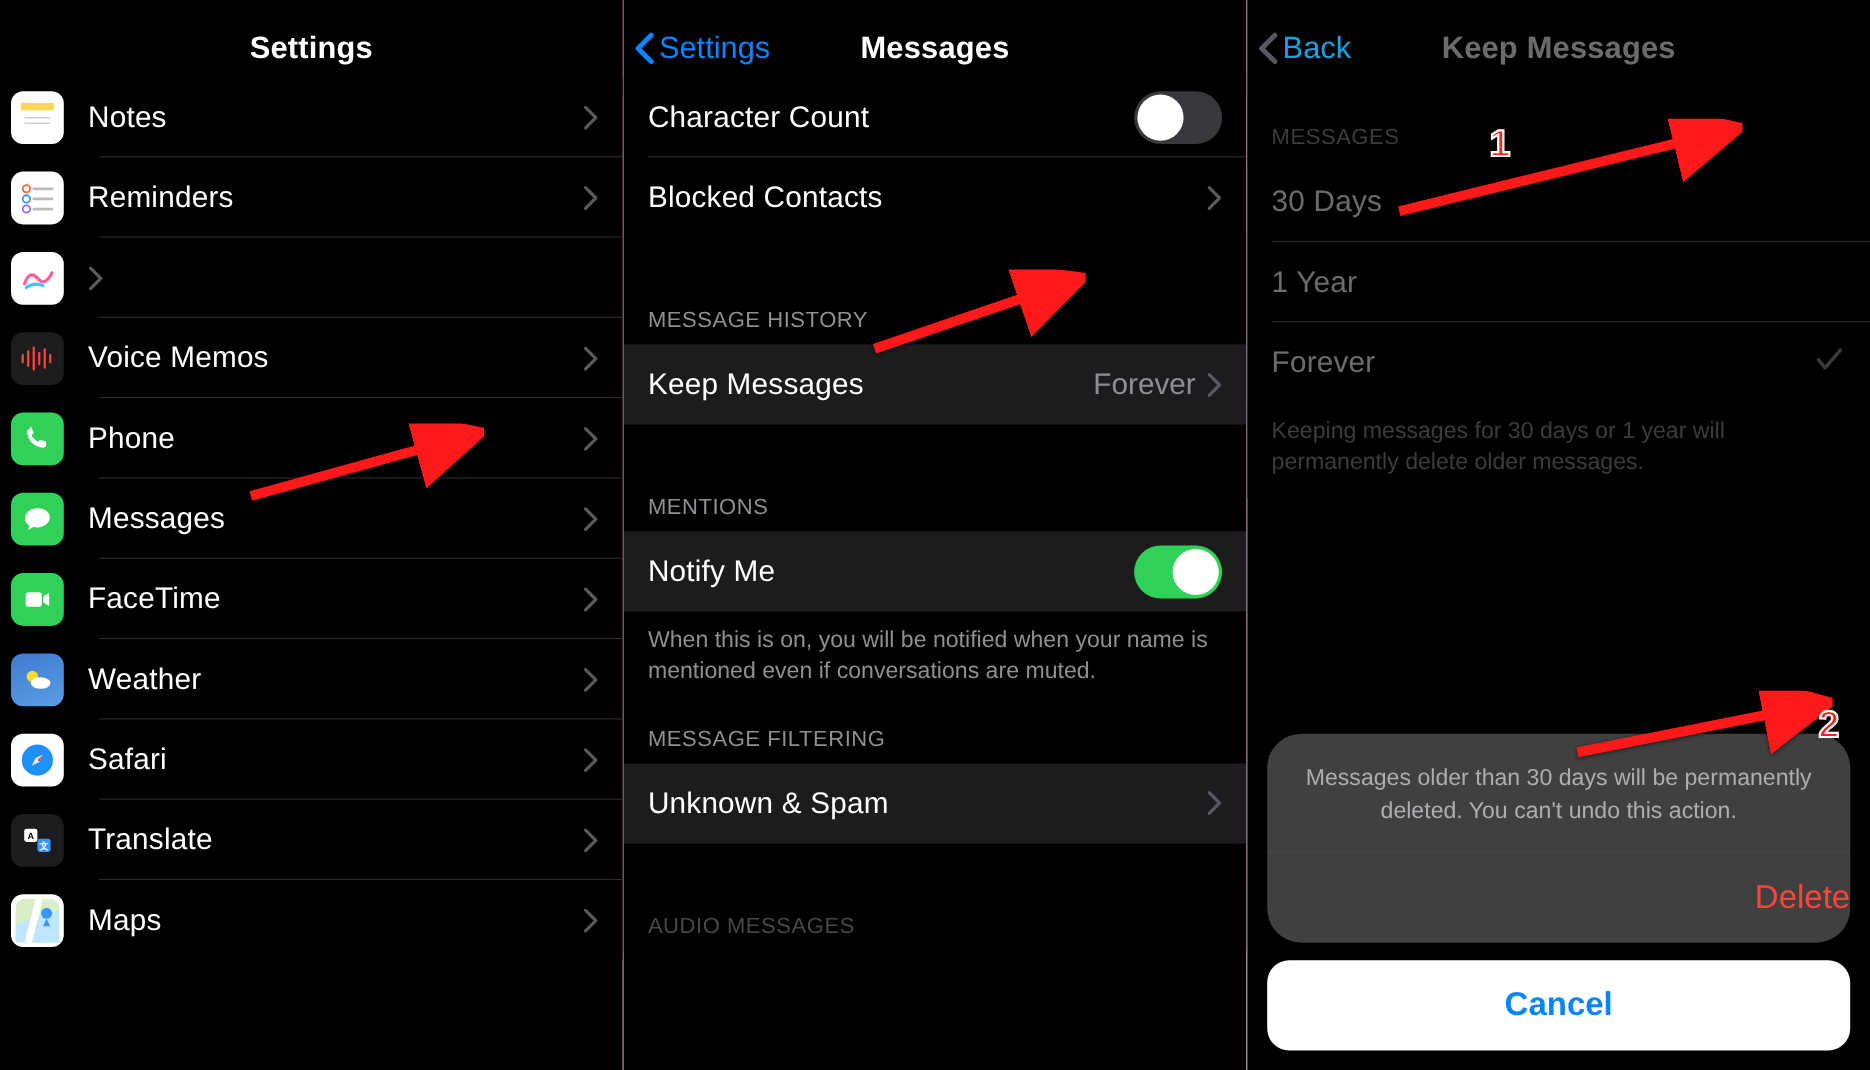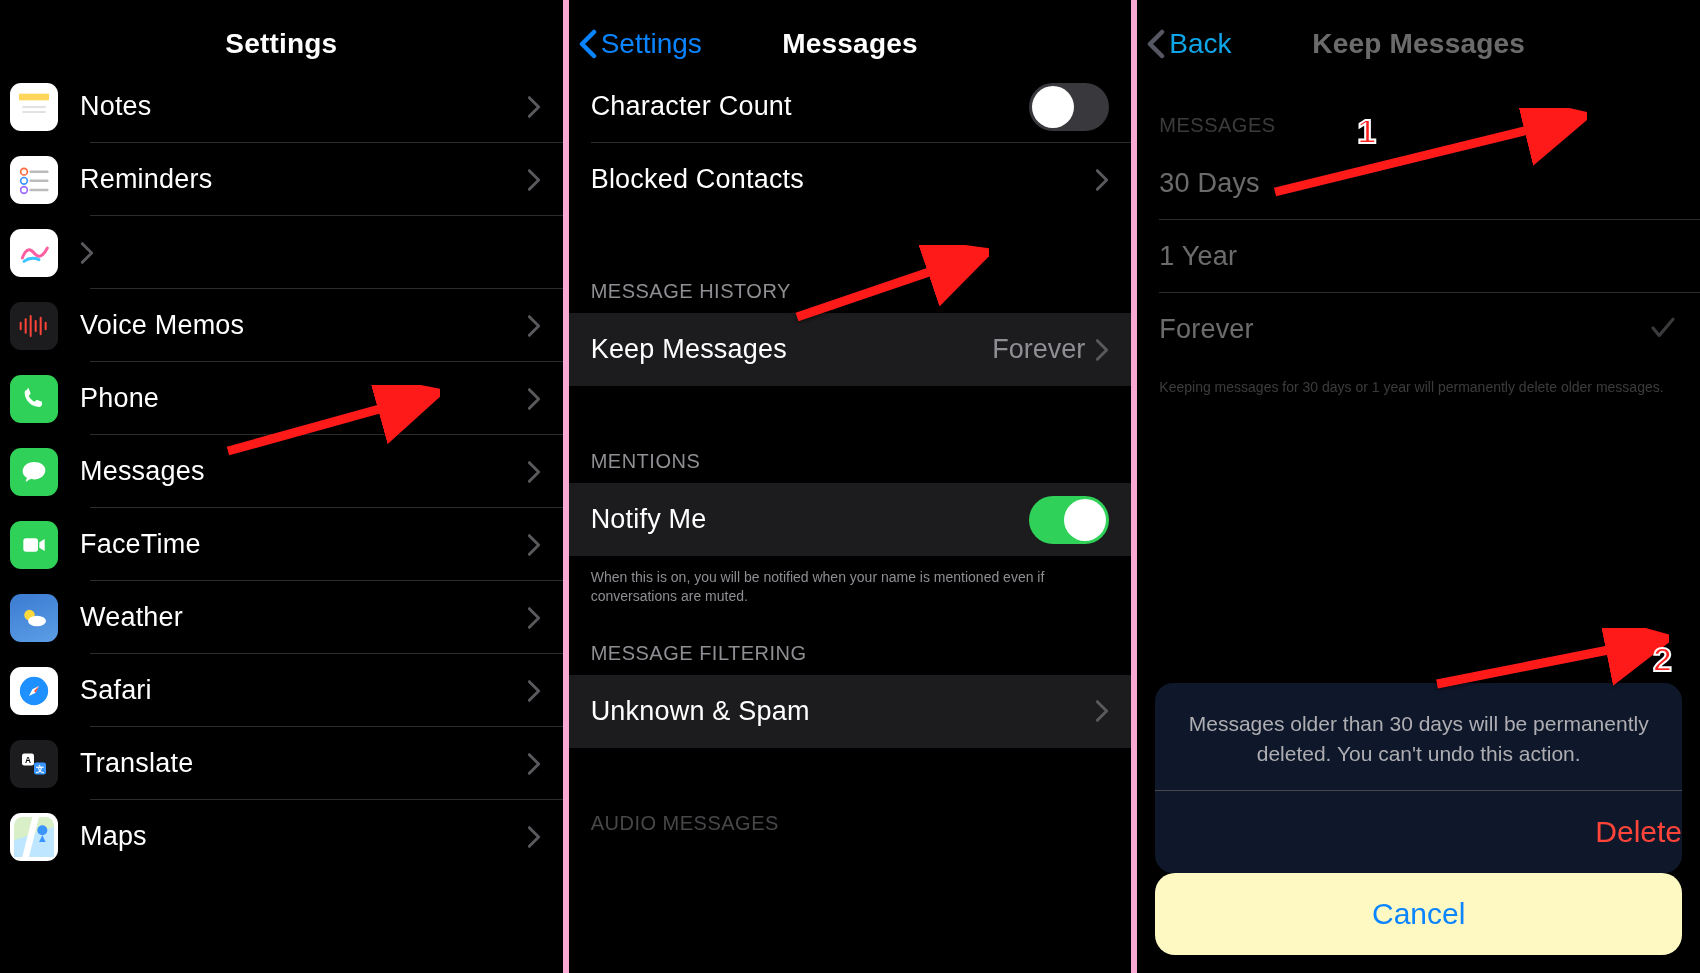--- a/index.html
+++ b/index.html
@@ -1,52 +1,52 @@
 <!DOCTYPE html>
 <html><head>
 <meta charset="utf-8">
 <style>
 *{margin:0;padding:0;box-sizing:border-box;font-family:-apple-system,BlinkMacSystemFont,"SF Pro Display","Helvetica Neue",sans-serif;-webkit-font-smoothing:antialiased}
 body{background:#fff;width:1700px;height:973px;overflow:hidden}
 .screens{display:flex;width:100%;height:100%}
-.screen{flex:1;height:100%;background:#000;position:relative;overflow:hidden;border-right:6px solid #f9a8d4}
+.screen{flex:1;height:100%;background:#000;position:relative;overflow:hidden;border-right:1px solid #f9a8d4}
 .screen:last-child{border-right:none}
 .nav{height:88px;display:flex;align-items:center;justify-content:center;position:relative;background:#000}
 .nav-title{color:#fff;font-size:28px;font-weight:600;letter-spacing:.2px}
 .nav-back{position:absolute;left:10px;top:0;height:100%;display:flex;align-items:center;color:#0a84ff;font-size:28px;cursor:pointer}
 .nav-back.dim{color:#6e6e73}
 .nav-back svg{width:18px;height:30px;margin-right:4px}
 .list{background:#000}
 .cell{display:flex;align-items:center;height:73px;padding:0 22px 0 22px;position:relative}
 .cell.with-icon{padding-left:10px}
 .cell .sep{position:absolute;left:90px;right:0;bottom:0;height:1px;background:#2c2c2e}
 .cell .sep.full{left:22px}
 .app-icon{width:48px;height:48px;border-radius:11px;margin-right:22px;flex-shrink:0;display:flex;align-items:center;justify-content:center;font-size:26px;color:#fff}
 .cell-label{color:#fff;font-size:27px;font-weight:400;flex:1;letter-spacing:.2px}
 .cell-value{color:#8e8e93;font-size:27px;margin-right:10px}
 .chevron{color:#5a5a5e;flex-shrink:0}
 .chevron svg{width:14px;height:24px;display:block}
 .section-header{color:#8e8e93;font-size:20px;font-weight:400;text-transform:uppercase;letter-spacing:.5px;padding:26px 22px 10px 22px;background:#000}
-.section-footer{color:#8e8e93;font-size:14px;line-height:1.35;padding:12px 22px 18px 22px;background:#000}
+.section-footer{color:#8e8e93;font-size:21px;line-height:1.35;padding:12px 22px 18px 22px;background:#000}
 .switch{width:80px;height:48px;border-radius:24px;position:relative;flex-shrink:0}
 .switch.on{background:#30d158}
 .switch.off{background:#39393d}
 .switch .knob{position:absolute;width:42px;height:42px;border-radius:50%;background:#fff;top:3px}
 .switch.on .knob{right:3px}
 .switch.off .knob{left:3px}
 .gap{height:38px;background:#000}
 .check svg{width:30px;height:30px}
 .dim-screen .cell-label,.dim-screen .section-header,.dim-screen .section-footer,.dim-screen .nav-title,.dim-screen .check{opacity:.42}
 .dim-screen .nav-back{color:#0ea5e9}
 .alert{position:absolute;left:18px;right:18px;bottom:18px}
-.alert-card{background:#0f172a;border-radius:18px;overflow:hidden;}
+.alert-card{background:#404040;border-radius:31px;overflow:hidden;margin-bottom:16px}
 .alert-text{color:#aeaeb2;font-size:21px;text-align:center;padding:26px 30px 22px 30px;line-height:1.4}
 .alert-btn{text-align:right;padding:24px 0;font-size:30px}
 .alert-btn.delete{color:#ff453a;border-top:1px solid #48484a}
-.alert-cancel{background:#fef9c3;border-radius:20px;text-align:center;padding:24px 0;font-size:30px;color:#0a84ff;font-weight:400}
+.alert-cancel{background:#ffffff;border-radius:20px;text-align:center;padding:24px 0;font-size:30px;color:#0a84ff;font-weight:700}
 .arrow{position:absolute;pointer-events:none;z-index:10}
 .arrow svg{display:block;filter:drop-shadow(0 1px 2px rgba(0,0,0,.6))}
 .num-badge{position:absolute;font-size:34px;font-weight:900;color:#ff2020;-webkit-text-stroke:2px #fff;z-index:11}
 
 .ic-notes{background:#fff}
 .ic-reminders{background:#fff}
 .ic-freeform{background:#fff}
 .ic-voice{background:#1c1c1e}
 .ic-phone{background:#30d158}
 .ic-messages{background:#30d158}

